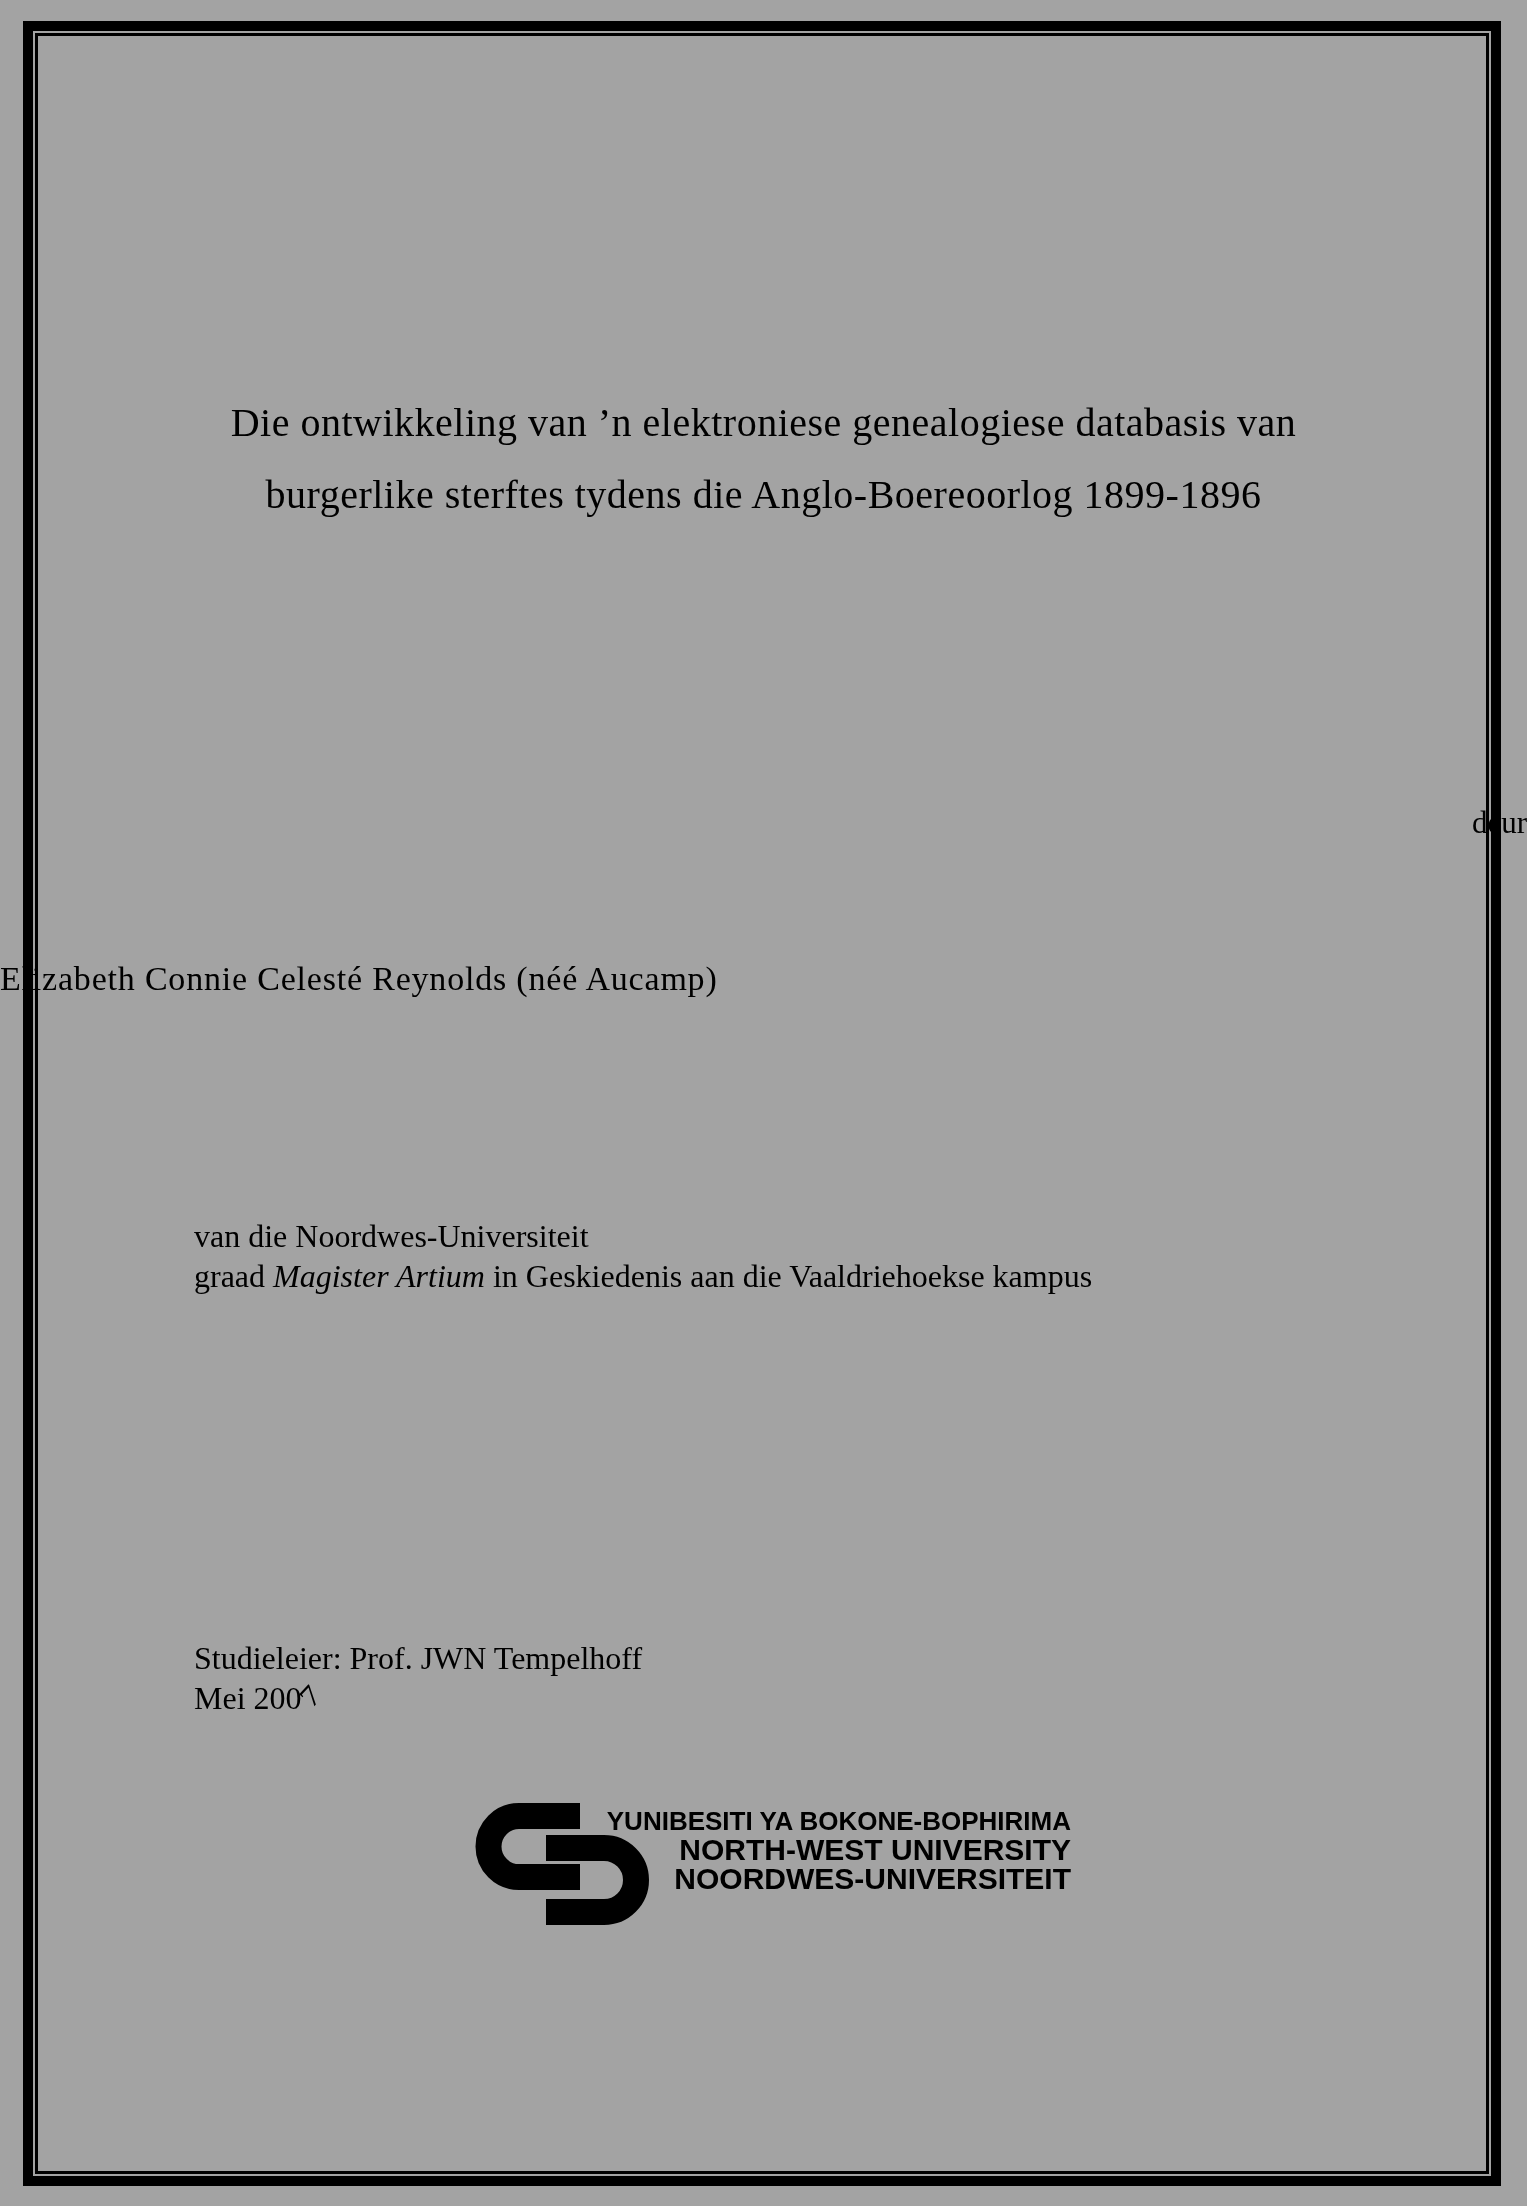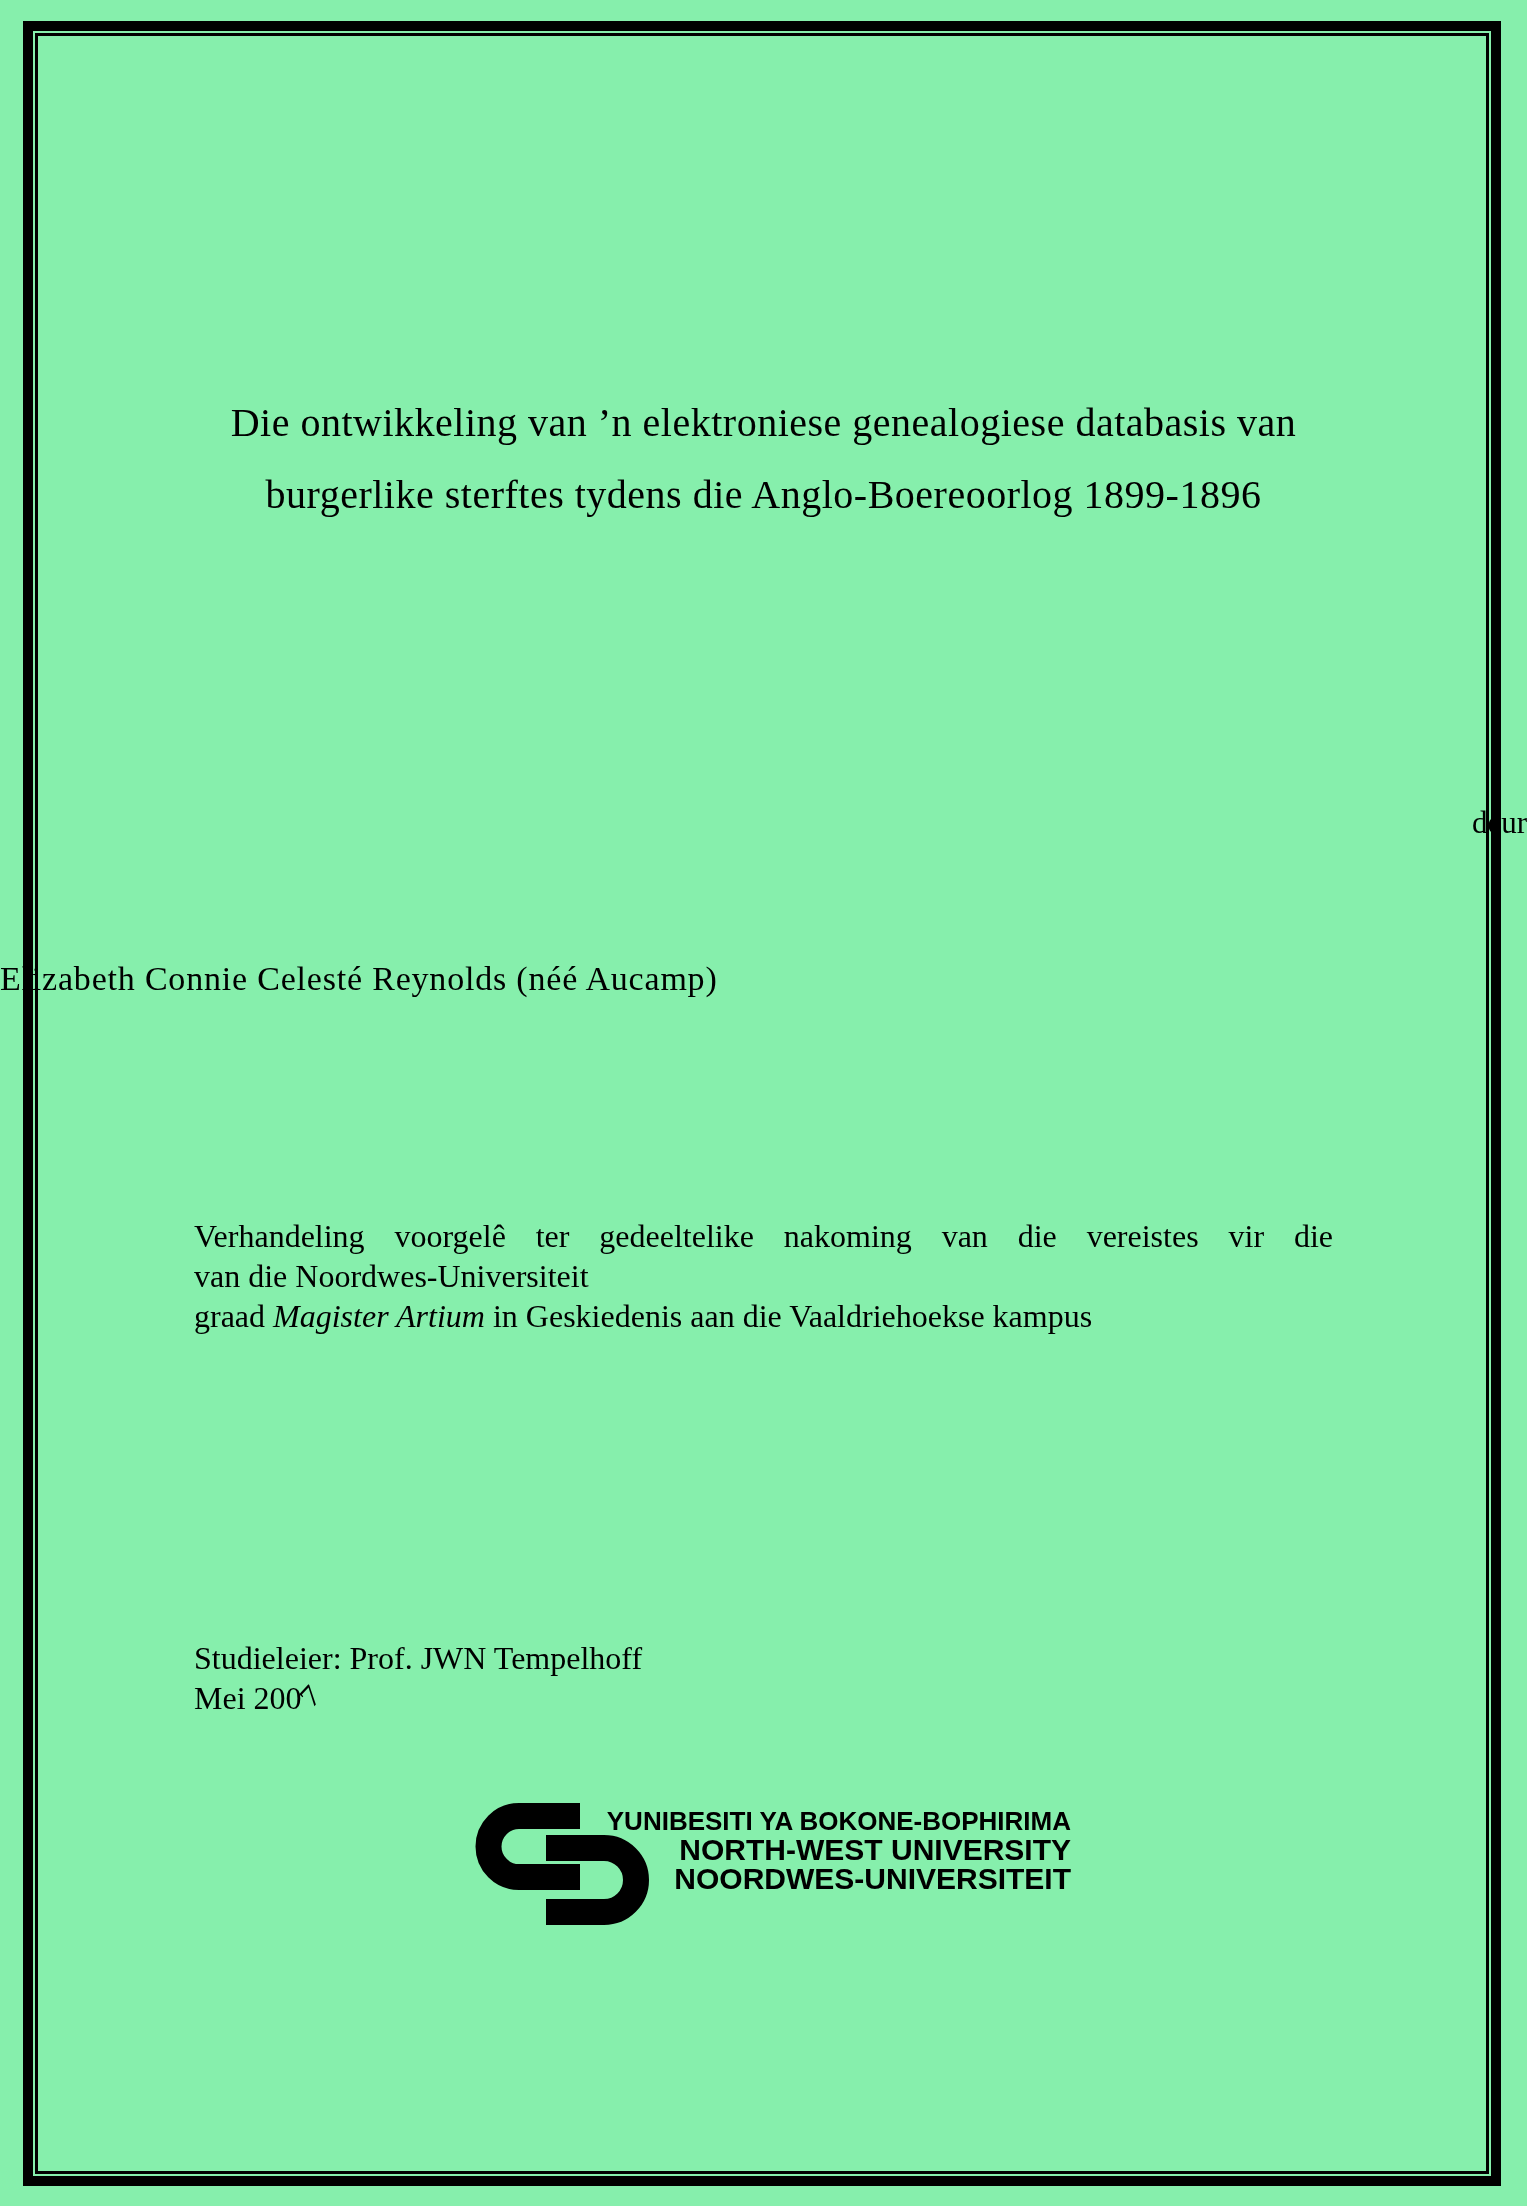--- a/index.html
+++ b/index.html
@@ -4,21 +4,21 @@
 <style>
   html, body {
     margin: 0;
     padding: 0;
     background: #ffffff;
   }
   .page {
     position: relative;
     width: 1527px;
     height: 2206px;
-    background: #86efac;
+    background: #a3a3a3;
     color: #000000;
     font-family: "Liberation Serif", "DejaVu Serif", serif;
     overflow: hidden;
   }
   
   .frame-outer {
     position: absolute;
     left: 23px;
     top: 21px;
     right: 26px;
@@ -121,21 +121,20 @@
   <div class="title-block">
     <div>Die ontwikkeling van ’n elektroniese genealogiese databasis van</div>
     <div>burgerlike sterftes tydens die Anglo-Boereoorlog 1899-1896</div>
   </div>
 
   <div class="byline">deur</div>
 
   <div class="author">Elizabeth Connie Celesté Reynolds (néé Aucamp)</div>
 
   <div class="submission">
-    <div class="line-justify">Verhandeling voorgelê ter gedeeltelike nakoming van die vereistes vir die</div>
     <div>van die Noordwes-Universiteit</div>
     <div><span>graad </span><span class="italic">Magister Artium</span><span> in Geskiedenis aan die Vaaldriehoekse kampus</span></div>
   </div>
 
   <div class="supervisor-block">
     <div>Studieleier: Prof. JWN Tempelhoff</div>
     <div><span>Mei 200</span><span class="glyph-seven">7</span></div>
   </div>
 
   <svg class="logo-mark" viewBox="0 0 189 122" xmlns="http://www.w3.org/2000/svg" aria-hidden="true">

